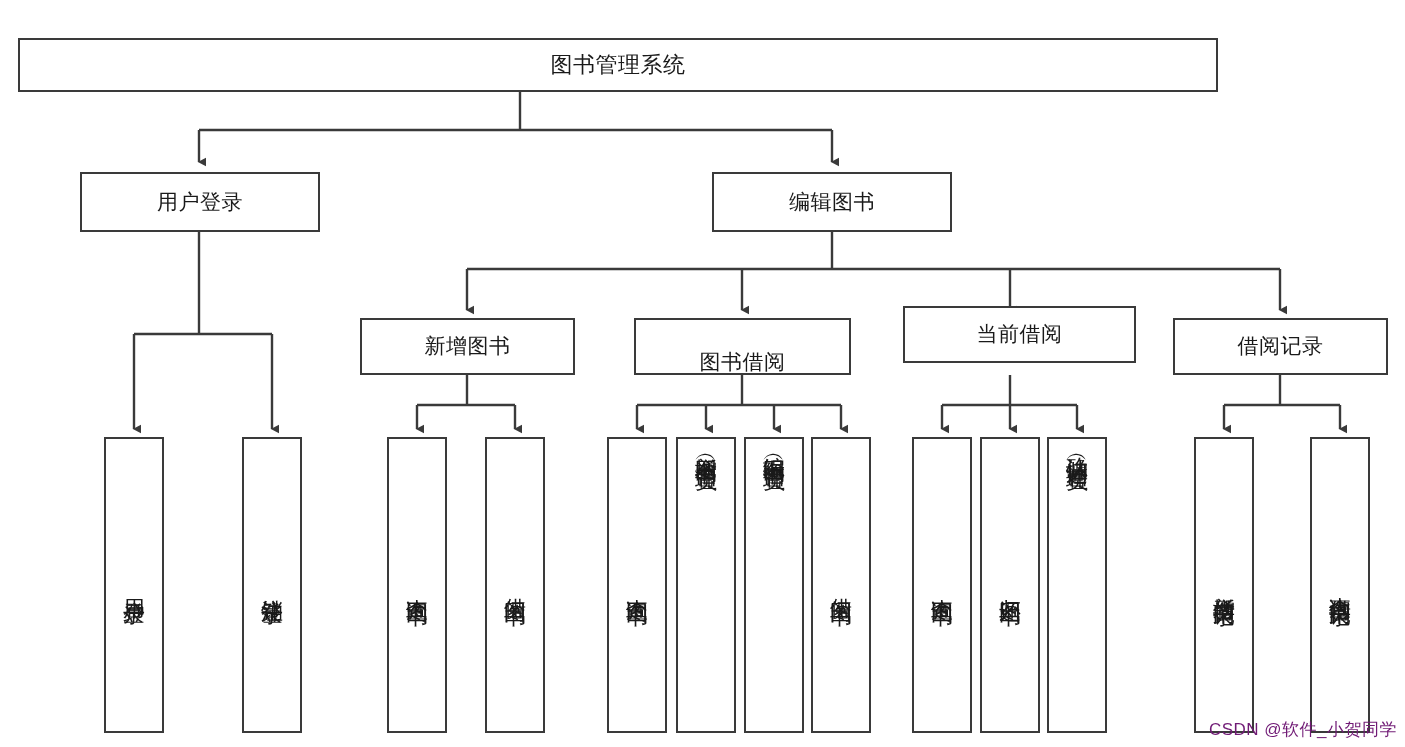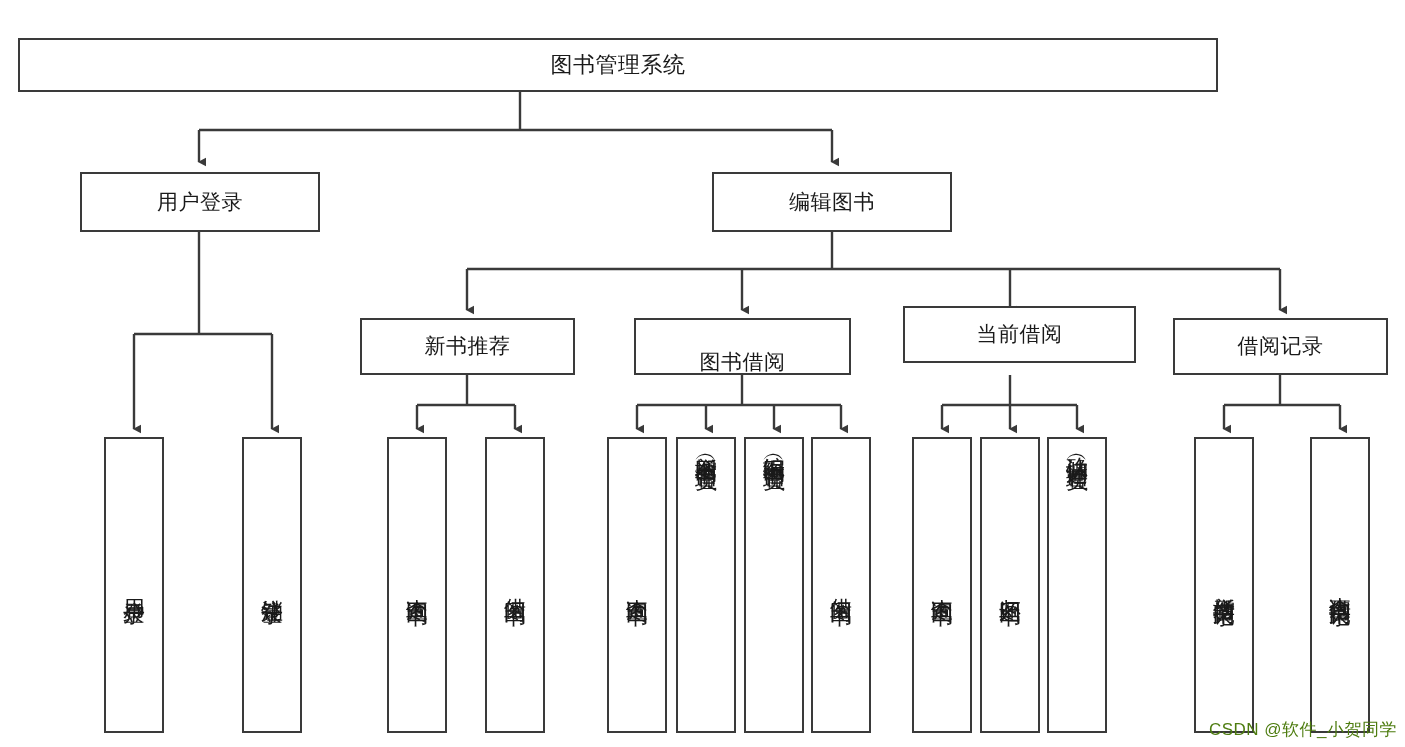--- a/index.html
+++ b/index.html
@@ -63,21 +63,21 @@
     letter-spacing: 2px;
     white-space: nowrap;
   }
   .node.vert.mid .node-label { align-self: center; }
   .node.vert.top .node-label { align-self: flex-start; }
   .watermark {
     position: absolute;
     right: 8px;
     bottom: 6px;
     font-size: 17px;
-    color: #4d7c0f;
+    color: #701a75;
     letter-spacing: 0.5px;
     white-space: nowrap;
     user-select: none;
   }
 </style>
 </head>
 <body>
 
 <div id="canvas">
 
@@ -138,21 +138,21 @@
 
   <div class="node horiz" style="left:80px; top:172px; width:240px; height:60px;">
     <span class="node-label">用户登录</span>
   </div>
 
   <div class="node horiz" style="left:712px; top:172px; width:240px; height:60px;">
     <span class="node-label">编辑图书</span>
   </div>
 
   <div class="node horiz" style="left:360px; top:318px; width:215px; height:57px;">
-    <span class="node-label">新书推荐</span>
+    <span class="node-label">新增图书</span>
   </div>
 
   <div class="node horiz" style="left:634px; top:318px; width:217px; height:57px;align-items:flex-end;">
     <span class="node-label">图书借阅</span>
   </div>
 
   <div class="node horiz" style="left:903px; top:306px; width:233px; height:57px;">
     <span class="node-label">当前借阅</span>
   </div>
 

